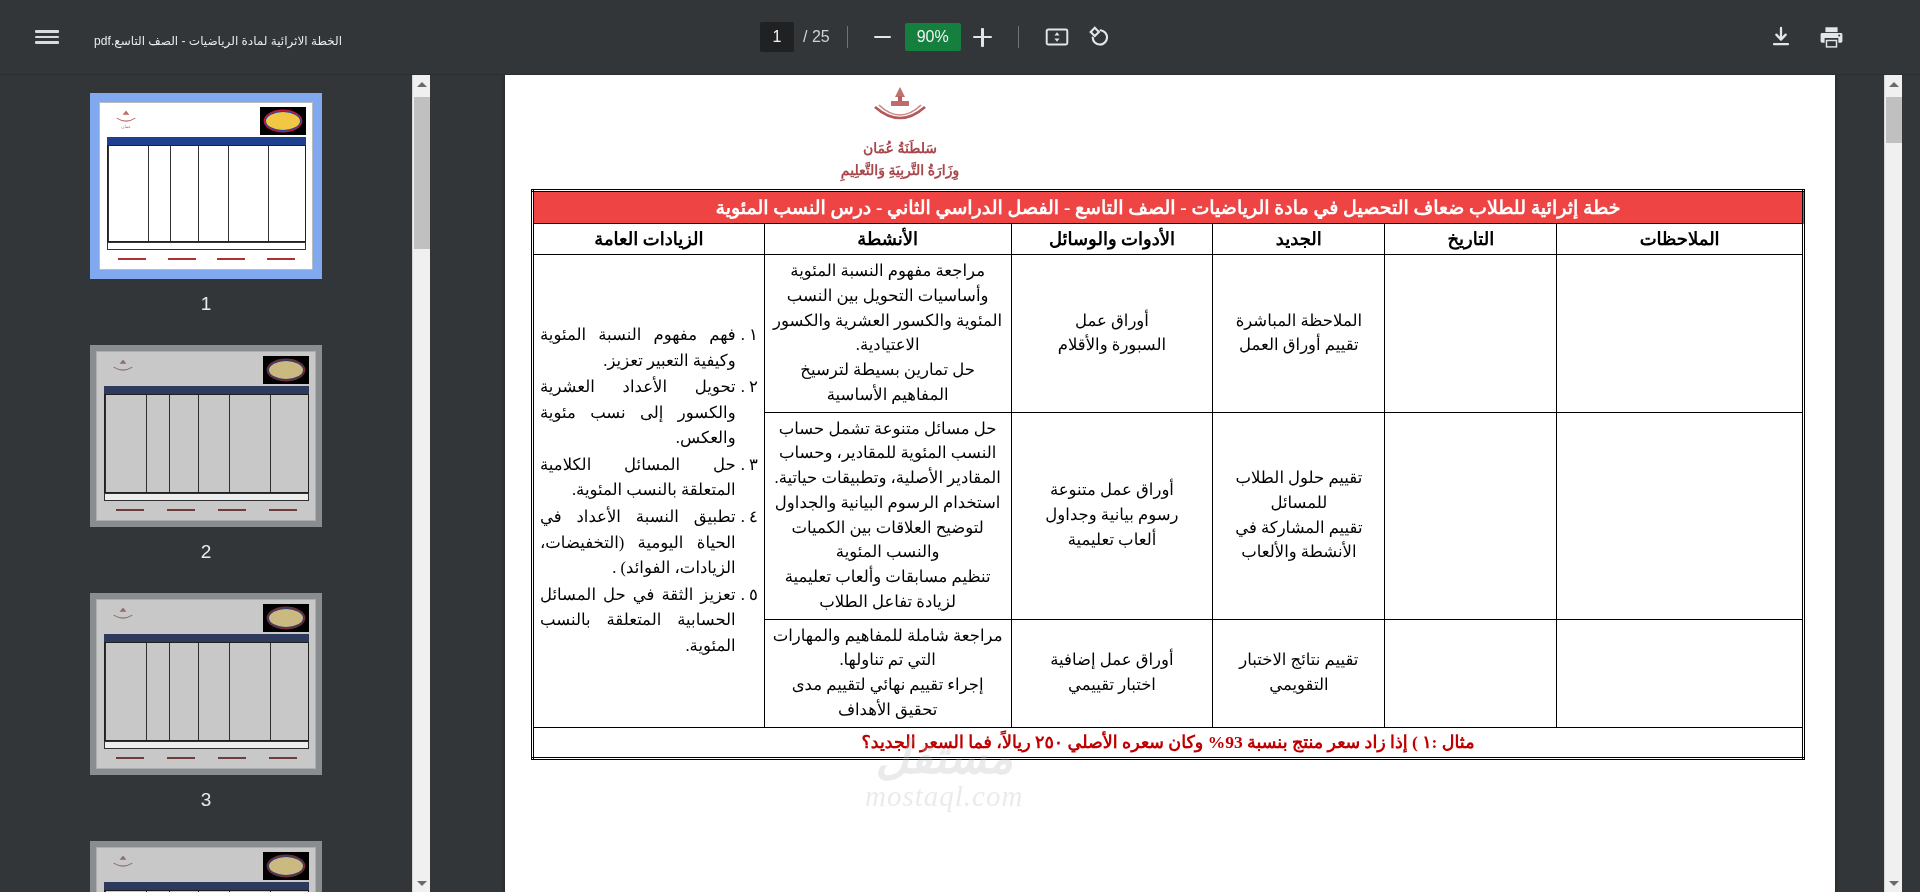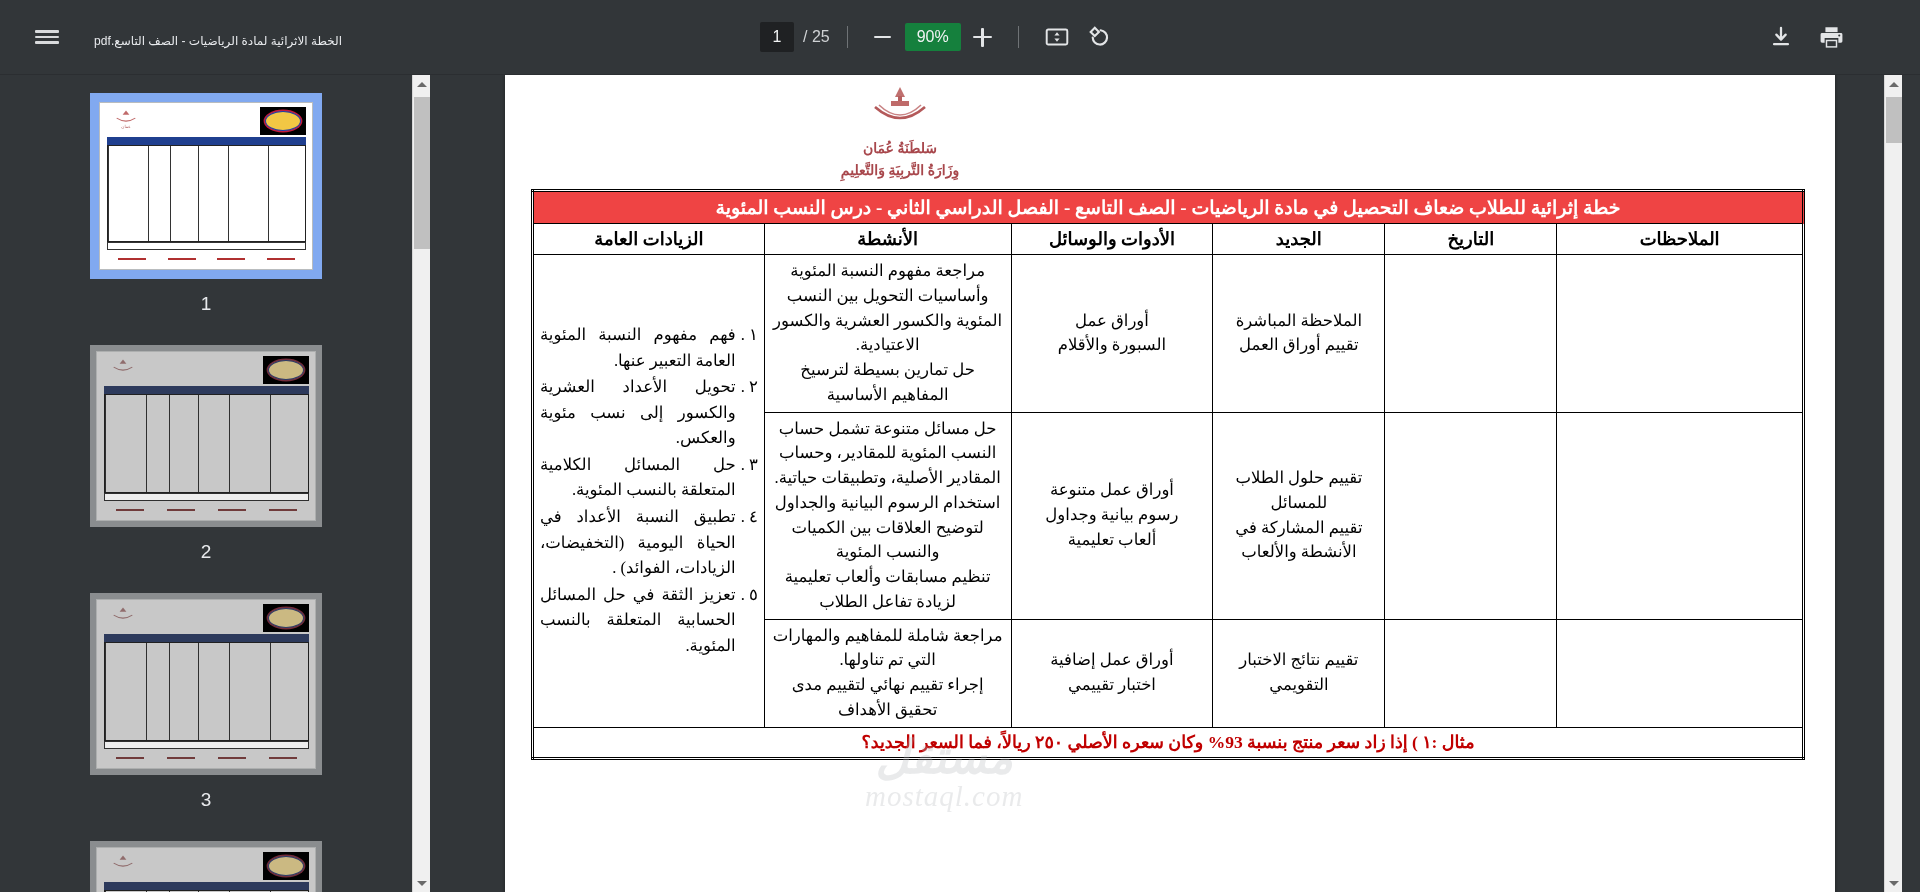--- a/index.html
+++ b/index.html
@@ -574,21 +574,21 @@
             <td class="cell" style="white-space:pre-line">الملاحظة المباشرة
 تقييم أوراق العمل</td>
             <td class="cell" style="white-space:pre-line">أوراق عمل
 السبورة والأقلام</td>
             <td class="cell" style="white-space:pre-line">مراجعة مفهوم النسبة المئوية وأساسيات التحويل بين النسب المئوية والكسور العشرية والكسور الاعتيادية.
 حل تمارين بسيطة لترسيخ المفاهيم الأساسية</td>
             <td class="goals" rowspan="3">
               <ol id="goals-list">
                     <li>
                       <span class="num">١ .</span>
-                      <span class="txt">فهم مفهوم النسبة المئوية العامة التعبير عنها.</span>
+                      <span class="txt">فهم مفهوم النسبة المئوية وكيفية التعبير تعزيز.</span>
                     </li>
                     <li>
                       <span class="num">٢ .</span>
                       <span class="txt">تحويل الأعداد العشرية والكسور إلى نسب مئوية والعكس.</span>
                     </li>
                     <li>
                       <span class="num">٣ .</span>
                       <span class="txt">حل المسائل الكلامية المتعلقة بالنسب المئوية.</span>
                     </li>
                     <li>

